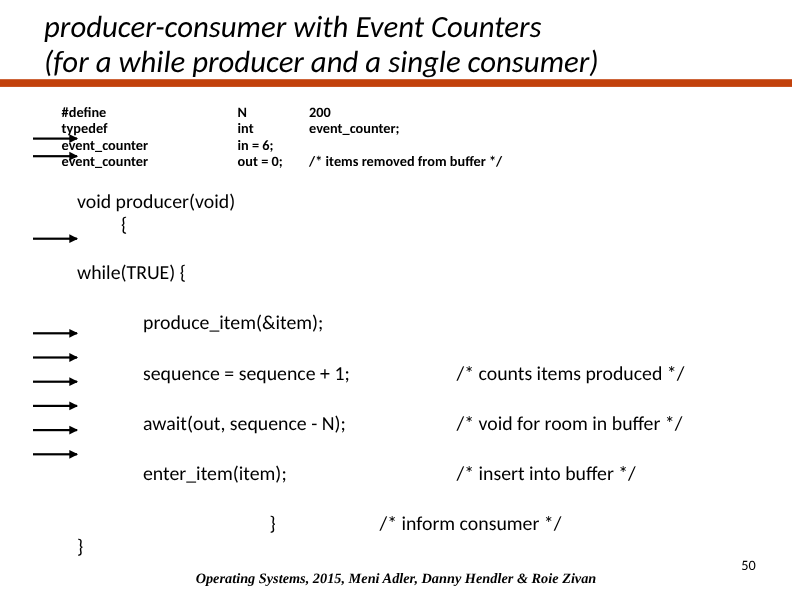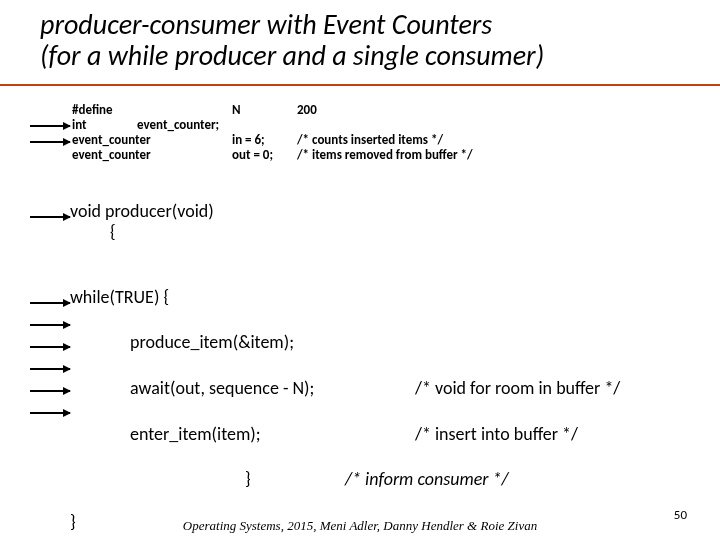--- a/index.html
+++ b/index.html
@@ -10,40 +10,40 @@
     background: #fff;
     font-family: Calibri, Arial, sans-serif;
     color: #000;
     position: relative;
     overflow: hidden;
   }
   .title {
     font-style: italic;
     font-size: 28px;
     line-height: 1.1;
-    padding: 10px 30px 12px 40px;
-    border-bottom: 2px solid #c2410c;
+    padding: 10px 30px 0 40px;
+    border-bottom: 7px solid #c2410c;
     margin: 0 0 16px 0;
   }
   .decl {
     display: flex;
     font-size: 13px;
     font-weight: bold;
-    padding-left: 72px;
+    padding-left: 56px;
     align-items: center;
   }
   .decl .c1 { width: 160px; }
   .decl .c2 { width: 65px; }
   .decl .c3 { }
   .code {
     font-size: 18px;
     line-height: 1.2;
     padding: 18px 0 0 70px;
   }
-  .code .l1 { padding-left: 0; margin-top: 21px; }
+  .code .l1 { padding-left: 0; }
   .code .l2 { padding-left: 40px; }
   .code .l3 { padding-left: 60px; margin-top: 24px; }
   .code .row { position: relative; }
   .cmt { position: absolute; }
   .arrow {
     position: absolute;
     left: 30px;
     width: 40px;
     height: 1.5px;
     background: #000;
@@ -59,20 +59,21 @@
   }
   .footer {
     position: absolute;
     bottom: 6px;
     left: 0;
     right: 0;
     text-align: center;
     font-style: italic;
     font-family: Georgia, serif;
     font-size: 13px;
+    font-weight: bold;
   }
   .pagenum {
     position: absolute;
     bottom: 18px;
     right: 33px;
     font-size: 13px;
   }
 </style>
 </head>
 <body>
@@ -84,27 +85,27 @@
 
 <div class="arrow" style="top:125px;"></div>
 <div class="arrow" style="top:141px;"></div>
 
 <div class="decl">
   <div class="c1">#define</div>
   <div class="c2">N</div>
   <div class="c3">200</div>
 </div>
 <div class="decl">
+  <div class="c1">typedef</div>
   <div class="c2">int</div>
   <div class="c3">event_counter;</div>
 </div>
 <div class="decl">
   <div class="c1">event_counter</div>
   <div class="c2">in = 6;</div>
-  <div class="c3">/* counts inserted items */</div>
 </div>
 <div class="decl">
   <div class="c1">event_counter</div>
   <div class="c2">out = 0;</div>
   <div class="c3">/* items removed from buffer */</div>
 </div>
 
 <div class="arrow" style="top:216px;"></div>
 <div class="arrow" style="top:302px;"></div>
 <div class="arrow" style="top:324px;"></div>
@@ -113,28 +114,32 @@
 <div class="arrow" style="top:390px;"></div>
 <div class="arrow" style="top:412px;"></div>
 
 <div class="code">
   <div class="row l1">void producer(void)</div>
   <div class="row l2">{</div>
   <div class="row" style="height:22px"></div>
   <div class="row l1">while(TRUE)  {</div>
   <div class="row l3">produce_item(&amp;item);</div>
   <div class="row l3">
+    <span>sequence = sequence + 1;</span>
+    <span class="cmt" style="left:345px;">/* counts items produced */</span>
+  </div>
+  <div class="row l3">
     <span>await(out, sequence - N);</span>
     <span class="cmt" style="left:345px;">/* void for room in buffer */</span>
   </div>
   <div class="row l3">
     <span>enter_item(item);</span>
     <span class="cmt" style="left:345px;">/* insert into buffer */</span>
   </div>
   <div class="row l3">
-    <span class="cmt" style="left:275px;font-style:italic;">/* inform consumer */</span>
+    <span class="cmt" style="left:275px;">/* inform consumer */</span>
   </div>
   <div class="row" style="padding-left:175px">}</div>
   <div class="row l1">}</div>
 </div>
 
 <div class="footer">Operating Systems, 2015, Meni Adler, Danny Hendler &amp; Roie Zivan</div>
 <div class="pagenum">50</div>
 
 </body></html>

